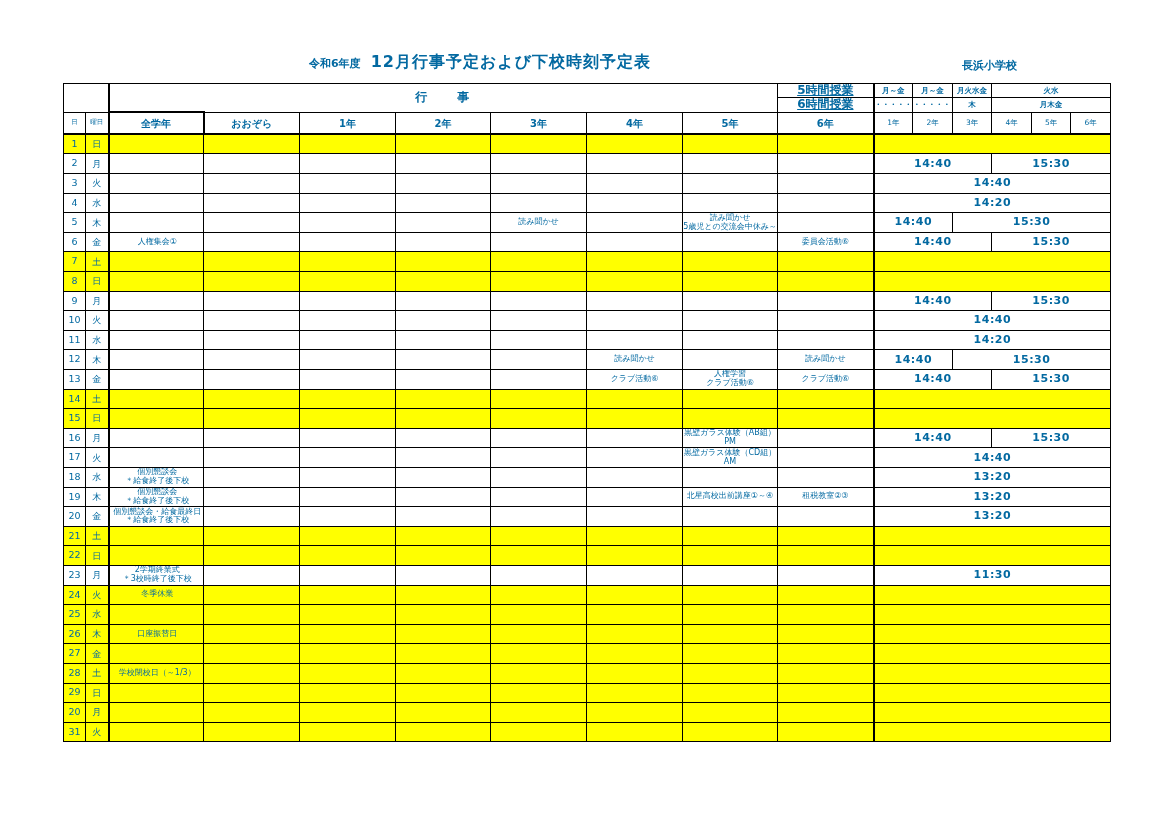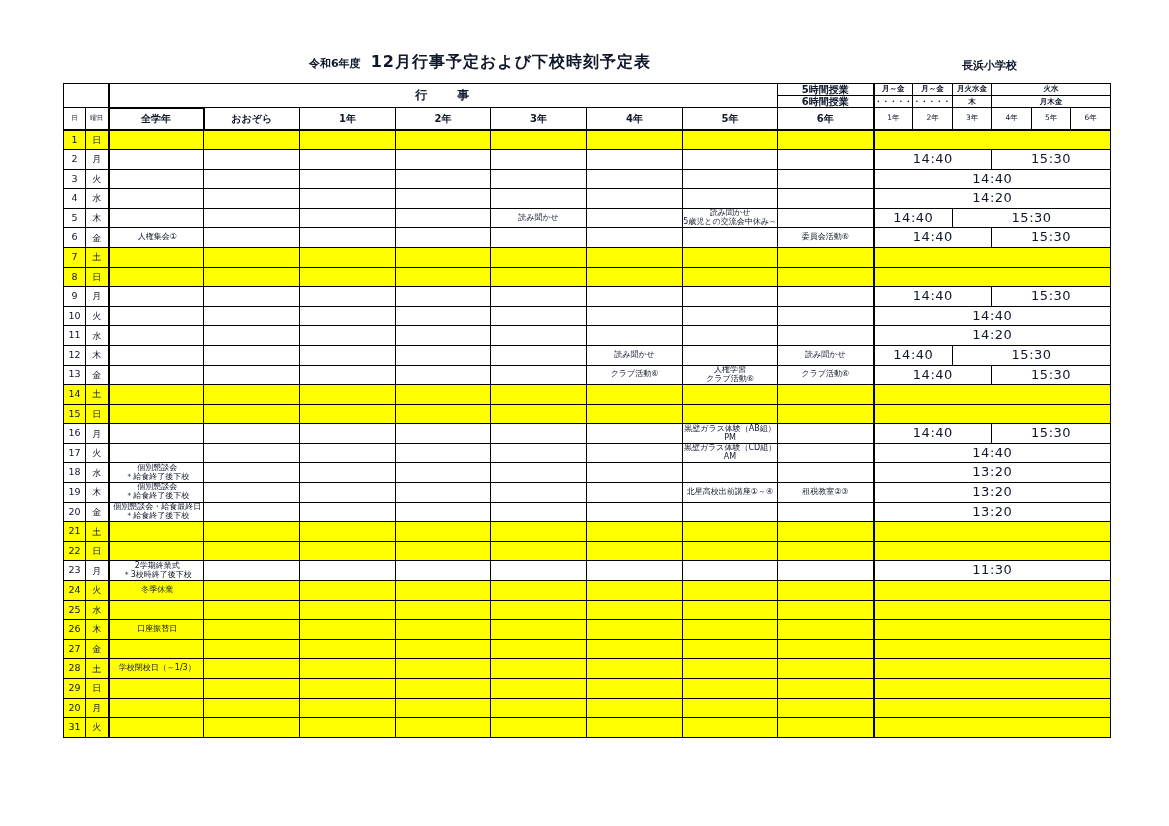--- a/index.html
+++ b/index.html
@@ -1,46 +1,46 @@
 <!DOCTYPE html>
 <html><head>
 <meta charset="utf-8">
 <style>
   html,body{margin:0;padding:0;background:#fff;}
   .page{position:relative;width:1169px;height:826px;background:#ffffff;overflow:hidden;
-        font-family:"DejaVu Sans",sans-serif;color:#0f172a;}
+        font-family:"DejaVu Sans",sans-serif;color:#0369a1;}
   
   .title-row{position:absolute;top:52px;left:150px;width:660px;text-align:center;white-space:nowrap;}
   .title-year{font-size:11px;font-weight:bold;margin-right:10px;}
   .title-main{font-size:16px;font-weight:bold;letter-spacing:1px;}
   .school{position:absolute;top:58px;left:962px;font-size:11px;font-weight:bold;}
   
   table.sched{position:absolute;top:83px;left:63px;width:1047px;border-collapse:collapse;
               table-layout:fixed;border:1px solid #6d28d9;}
   table.sched td{border:1px solid #000;padding:0;text-align:center;vertical-align:middle;
                  overflow:hidden;line-height:1.12;}
   thead tr.hr-top{height:10px;}
   thead tr.hr-cols{height:22px;}
   thead tr.hr-cols td{border-bottom:2px solid #000;}
   tbody tr{height:19.6px;}
   .cell-blank{border-right:2px solid #000 !important;}
   .gyoji{font-size:12px;font-weight:bold;letter-spacing:2px;}
-  .period-label{font-size:10px;font-weight:bold;text-align:right;padding-right:2px;}
+  .period-label{font-size:12px;font-weight:bold;text-align:right;padding-right:2px;text-decoration:underline;}
   .sched-group{font-size:7.5px;font-weight:bold;}
   .bl2{border-left:2px solid #000 !important;}
   .hdr-small{font-size:6.5px;}
   .hdr-wd{border-right:2px solid #000 !important;margin-top:32px;}
   .hdr-grade{font-size:10px;font-weight:bold;margin-left:36px;}
   .hdr-zengakunen{border:2px solid #000 !important;}
   .hdr-dgrade{font-size:7.5px;}
   .c-day{font-size:9.5px;}
   .c-wd{font-size:9px;border-right:2px solid #000 !important;}
   .c-ev{font-size:8px;white-space:pre-line;}
   .c-ev-left{text-align:left;padding-left:2px !important;}
-  .c-time{font-size:13px;font-weight:normal;letter-spacing:0.5px;}
+  .c-time{font-size:11px;font-weight:bold;letter-spacing:0.5px;}
   tr.holiday td{background:#FFFF00;}
   
   .note-box{position:absolute;top:614px;left:867px;width:206px;min-height:100px;background:#fff;
             border:1px solid #333;z-index:5;padding:5px 6px;font-size:9.5px;line-height:1.4;
             white-space:pre-line;text-align:left;}
   
   .footer{position:absolute;top:745px;left:0;width:1169px;text-align:center;
           font-size:11px;font-weight:bold;letter-spacing:1px;}
 </style>
 </head>

